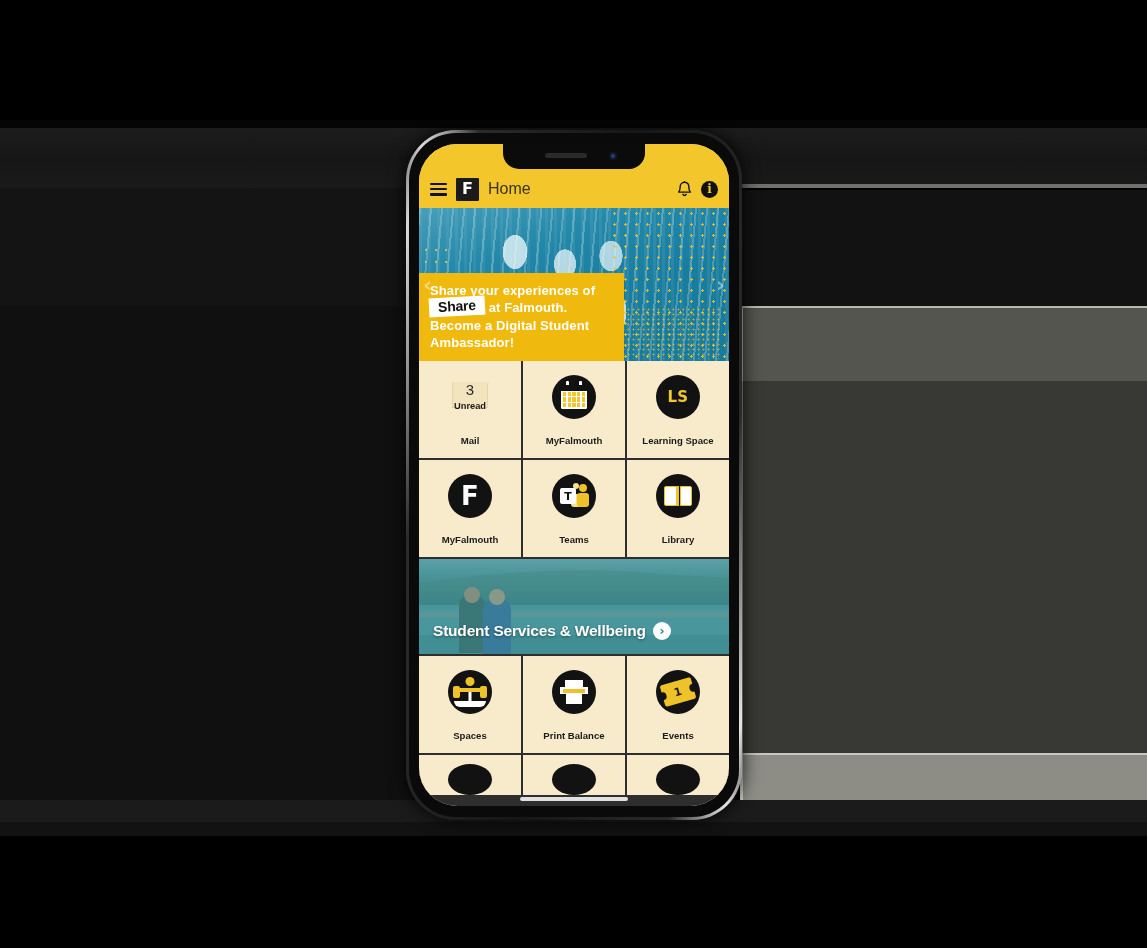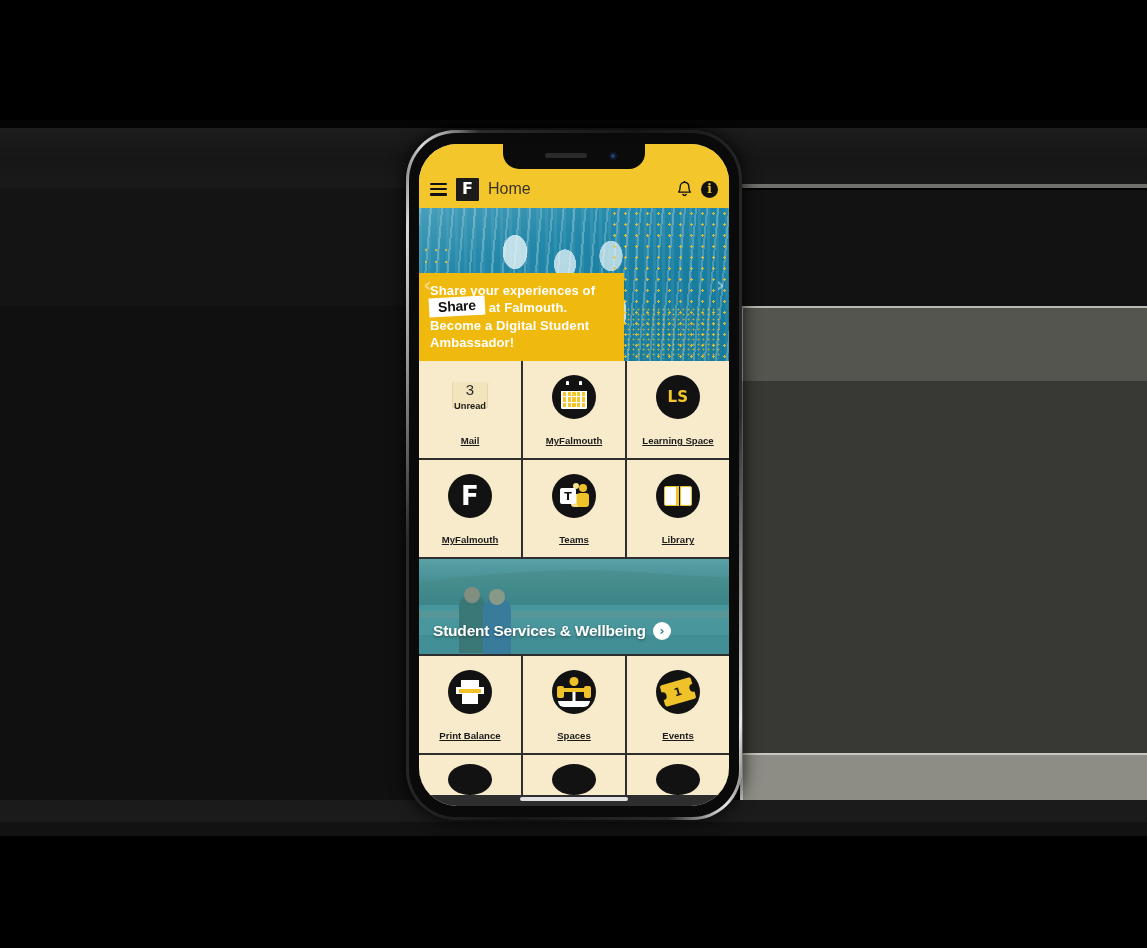--- a/index.html
+++ b/index.html
@@ -97,21 +97,21 @@
   .chev.l { left:4px; } .chev.r { right:4px; }
   #hero-band { position:absolute; left:0; bottom:0; width:66%; background:#f0b90d; padding:9px 10px 9px 11px; z-index:5;}
   #hero-band p { font-size:13px; line-height:1.35; color:#fff; font-weight:bold; letter-spacing:.1px;}
   #hero-tag { position:absolute; left:10px; bottom:45px; background:#fff; color:#111; font-size:14px;
               font-weight:bold; padding:1px 9px 2px; transform:rotate(-3.2deg); z-index:7; letter-spacing:-.2px;}
 
   
   .row { display:flex; background:#2e2e2e; gap:2px; }
   .tile { flex:1; background:#f7ebcb; height:97px; display:flex; flex-direction:column;
           align-items:center; justify-content:flex-start; padding-top:14px; cursor:pointer; }
-  .tile .lbl { font-size:9.6px; font-weight:bold; color:#1b1b1b; margin-top:auto; margin-bottom:12px; text-align:right;text-decoration:underline; }
+  .tile .lbl { font-size:9.6px; font-weight:bold; color:#1b1b1b; margin-top:auto; margin-bottom:12px; text-align:right; }
   .circ { width:44px; height:44px; border-radius:50%; background:#121212; display:flex;
           align-items:center; justify-content:center; position:relative; }
 
   
   .mail-wrap { width:44px; height:44px; position:relative; display:flex; flex-direction:column;
                align-items:center; justify-content:center; }
   .env { position:absolute; left:4px; top:7px; width:36px; height:26px; background:#f2e4bd;
          border:1.4px solid #e6d5a8; }
   .env::after{content:"";position:absolute;left:-1px;top:-1px;width:36px;height:15px;
          border-left:1.4px solid #e6d5a8;border-right:1.4px solid #e6d5a8;
@@ -359,46 +359,46 @@
         <div class="veil"></div>
         <div id="services-title">
           <h2>Student Services &amp; Wellbeing</h2>
           <div id="services-arrow">›</div>
         </div>
       </div>
 
       <div class="row" style="margin-top:2px;">
         <div class="tile">
           <div class="circ">
-            <div class="print">
-                  <div class="top2"></div>
-                  <div class="mid"></div>
-                  <div class="bar"></div>
-                  <div class="bot"></div>
-                </div>
-          </div>
-          <div class="lbl">Print Balance</div>
-        </div>
-
-        <div class="tile">
-          <div class="circ">
             <div class="spaces">
               <div class="floor"></div>
                   <div class="ch1"></div>
                   <div class="ch2"></div>
               <div class="head"></div>
                   <div class="desk"></div>
                   <div class="leg"></div>
             </div>
           </div>
           <div class="lbl">Spaces</div>
         </div>
 
         <div class="tile">
           <div class="circ">
+            <div class="print">
+                  <div class="top2"></div>
+                  <div class="mid"></div>
+                  <div class="bar"></div>
+                  <div class="bot"></div>
+                </div>
+          </div>
+          <div class="lbl">Print Balance</div>
+        </div>
+
+        <div class="tile">
+          <div class="circ">
             <div class="ticket">
                   <span>1</span>
                 </div>
           </div>
           <div class="lbl">Events</div>
         </div>
       </div>
 
       <div class="row" style="margin-top:2px;">
         <div class="tile partial">

